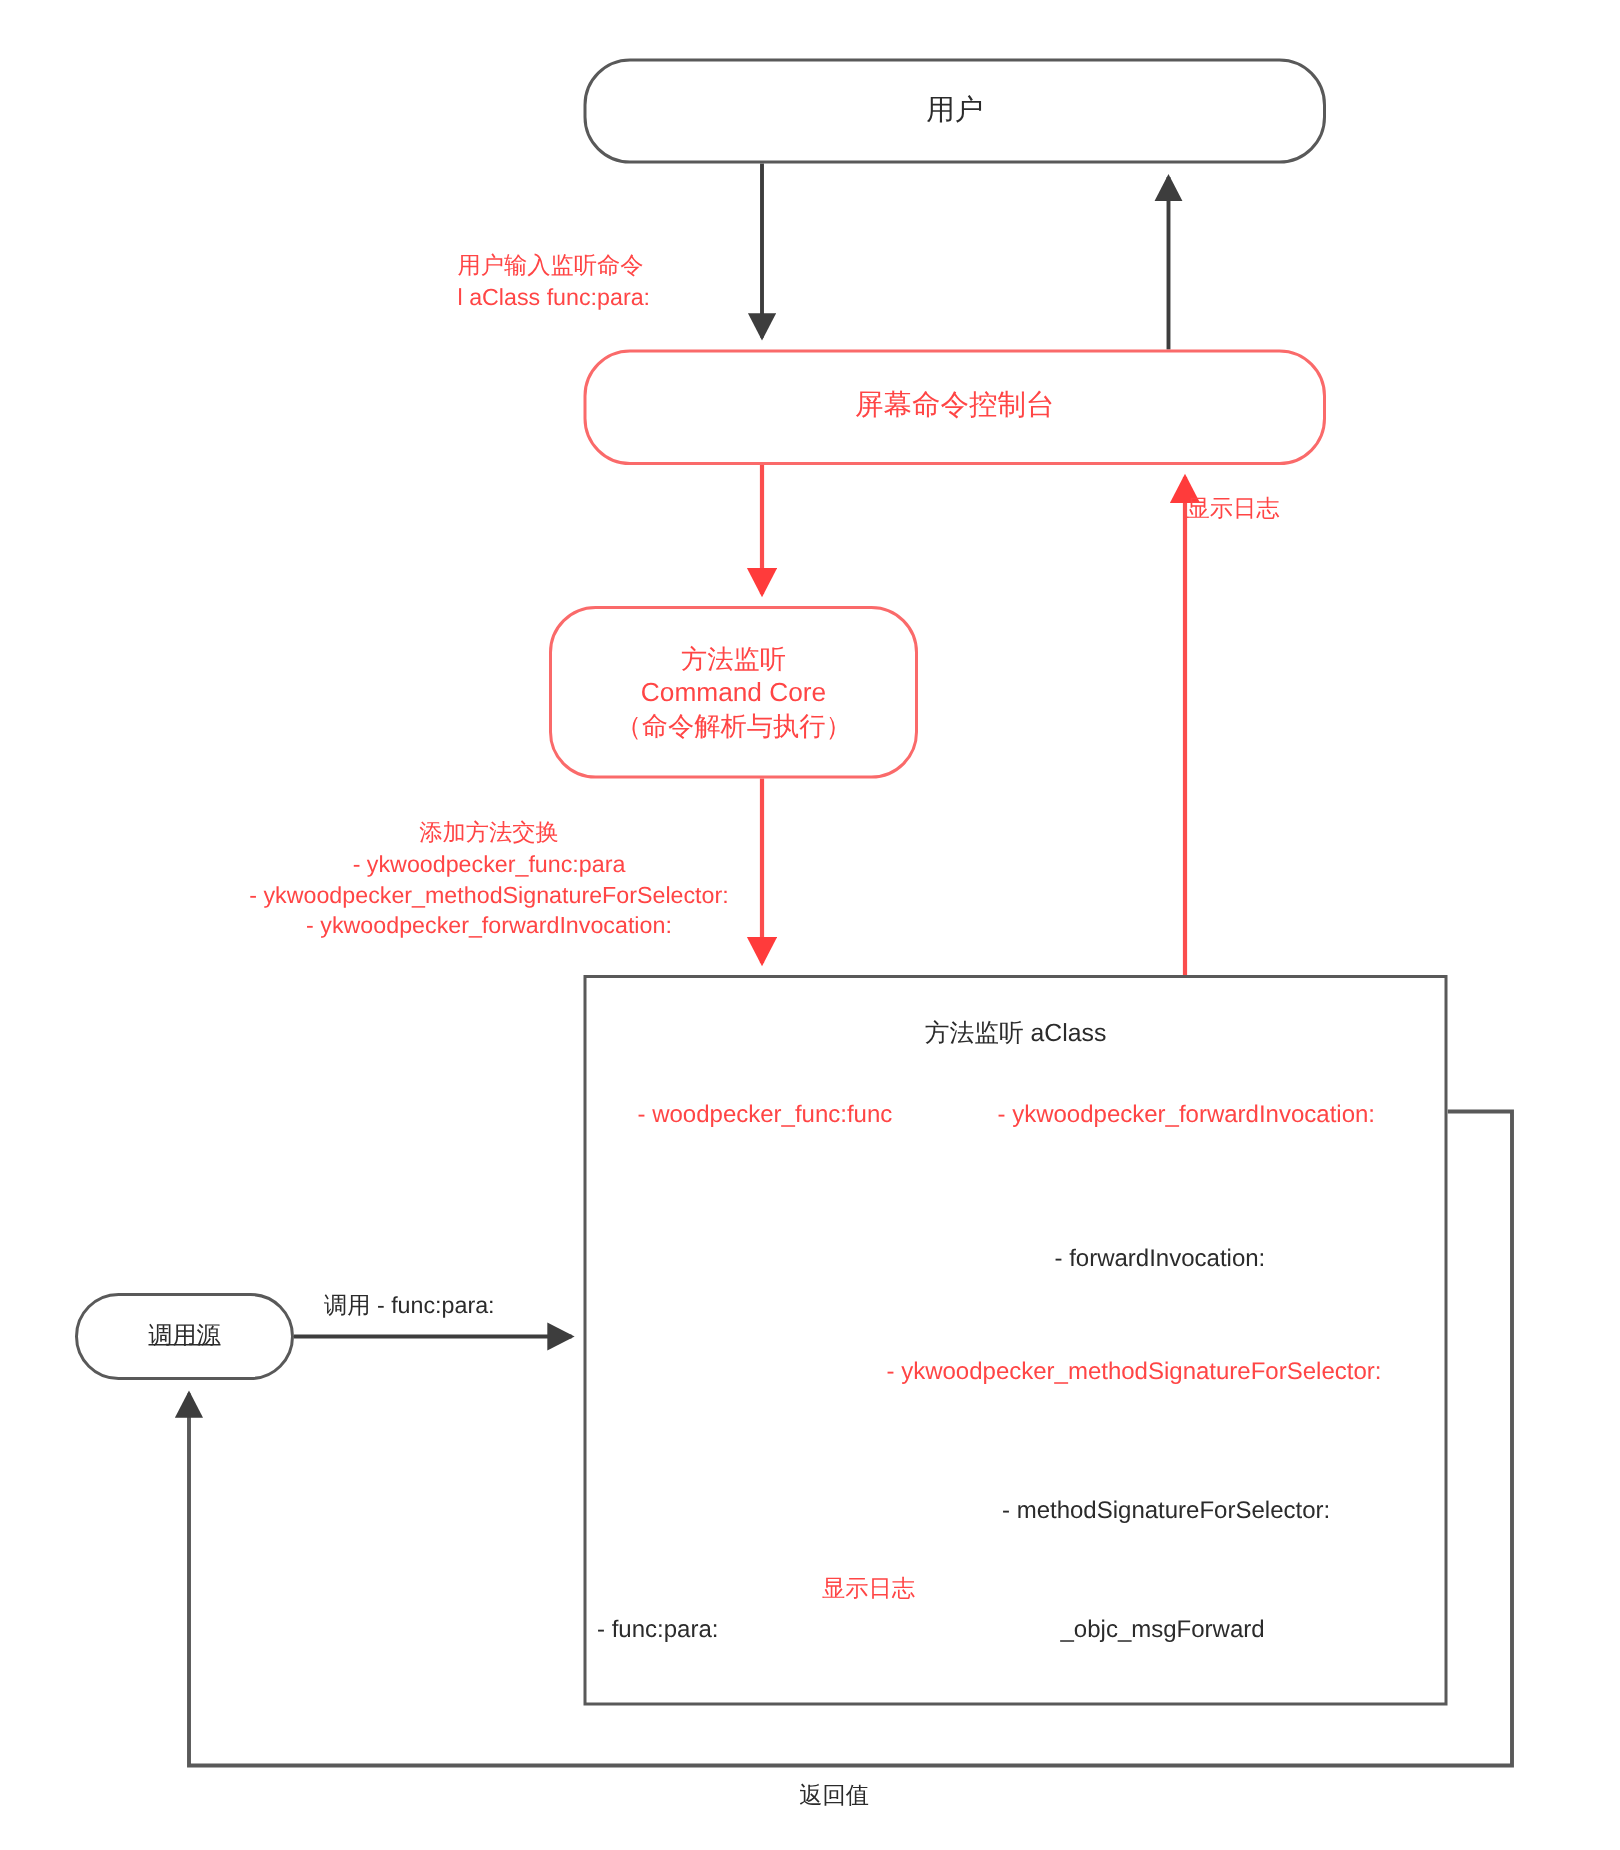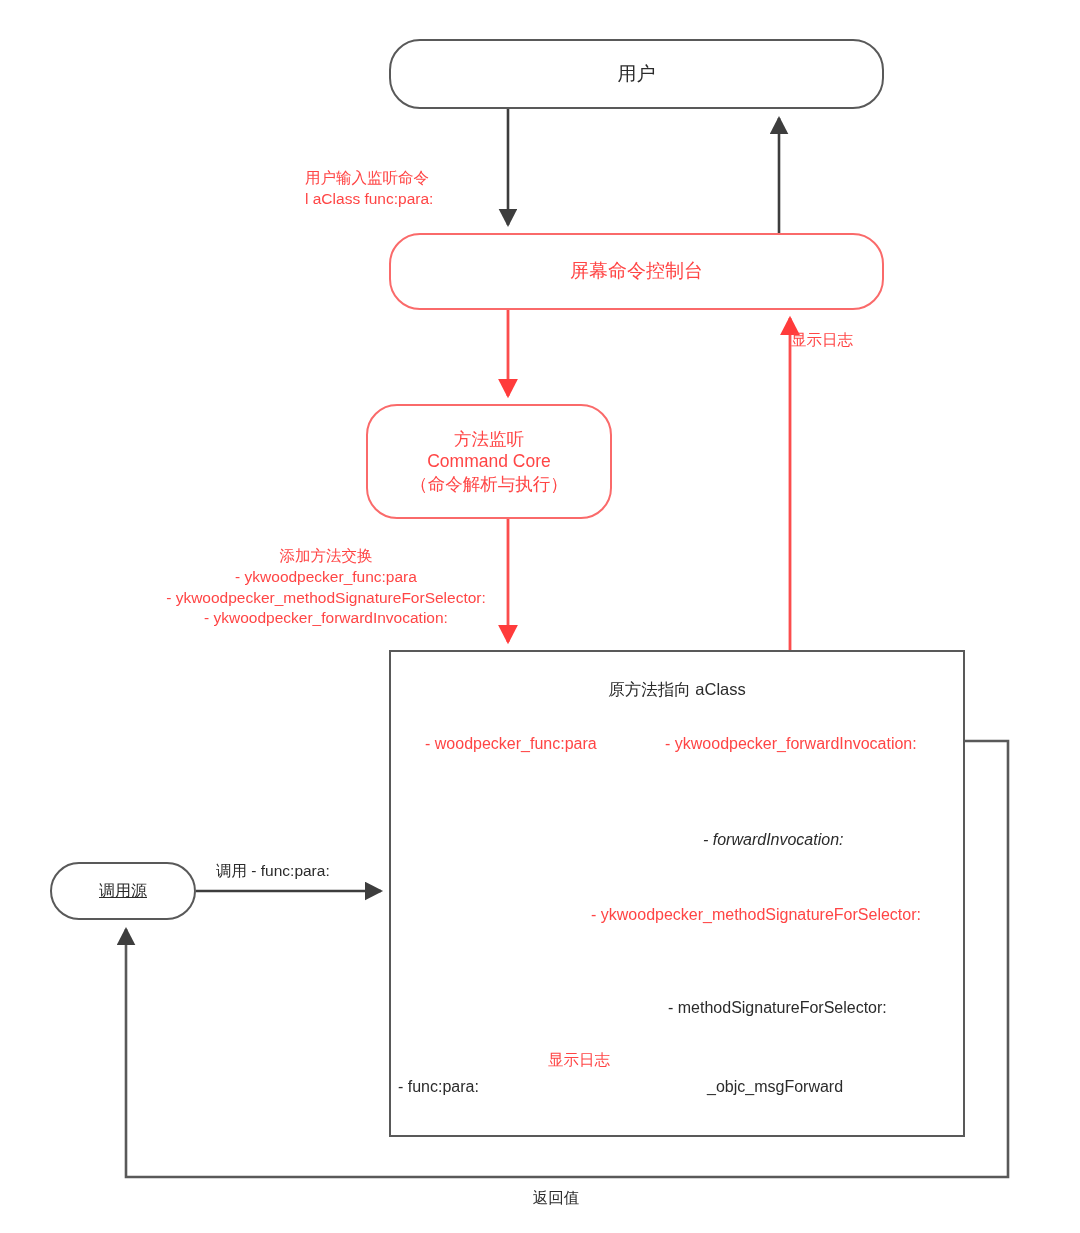--- a/index.html
+++ b/index.html
@@ -67,21 +67,21 @@
   #lbl-showlog    { left: 791px; top: 330px; font-size: 15.5px; }
   #lbl-swizzle    { left: 136px; top: 546px; font-size: 15.5px; text-align: center; width: 380px; }
   #lbl-call       { left: 216px; top: 861px; font-size: 15.5px; }
   #lbl-return     { left: 16px;   top: 1188px; font-size: 15.5px; width: 1080px; text-align: center; }
   #lbl-orig       { left: 548px; top: 1050px; font-size: 15.5px; }
 
   
   #lbl-aclass-title  { left: 389px; top: 678px; width: 576px; text-align: center; font-size: 16.5px; }
   #lbl-woodpecker    { left: 425px; top: 733px; font-size: 16px; }
   #lbl-ykfwdinv      { left: 665px; top: 733px; font-size: 16px; }
-  #lbl-fwdinv        { left: 703px; top: 829px; font-size: 16px; font-style: italic; }
+  #lbl-fwdinv        { left: 703px; top: 829px; font-size: 16px; }
   #lbl-ykmsig        { left: 591px; top: 904px; font-size: 16px; }
   #lbl-msig          { left: 668px; top: 997px; font-size: 16px; }
   #lbl-funcpara      { left: 398px; top: 1076px; font-size: 16px; }
   #lbl-msgfwd        { left: 707px; top: 1076px; font-size: 16px; }
 </style>
 </head>
 <body>
 
 <div id="stage">
 
@@ -165,23 +165,23 @@
 Command Core
 （命令解析与执行）</span>
   </div>
 
   <div class="node node-dark" id="node-caller">
     <span class="node-label">调用源</span>
   </div>
 
   <div id="node-aclass"></div>
 
-  <div class="flabel dark" id="lbl-aclass-title">原方法指向 aClass</div>
-
-  <div class="flabel red" id="lbl-woodpecker">- woodpecker_func:para</div>
+  <div class="flabel dark" id="lbl-aclass-title">方法监听 aClass</div>
+
+  <div class="flabel red" id="lbl-woodpecker">- woodpecker_func:func</div>
 
   <div class="flabel red" id="lbl-ykfwdinv">- ykwoodpecker_forwardInvocation:</div>
 
   <div class="flabel dark" id="lbl-fwdinv">- forwardInvocation:</div>
 
   <div class="flabel red" id="lbl-ykmsig">- ykwoodpecker_methodSignatureForSelector:</div>
 
   <div class="flabel dark" id="lbl-msig">- methodSignatureForSelector:</div>
 
   <div class="flabel dark" id="lbl-funcpara">- func:para:</div>

